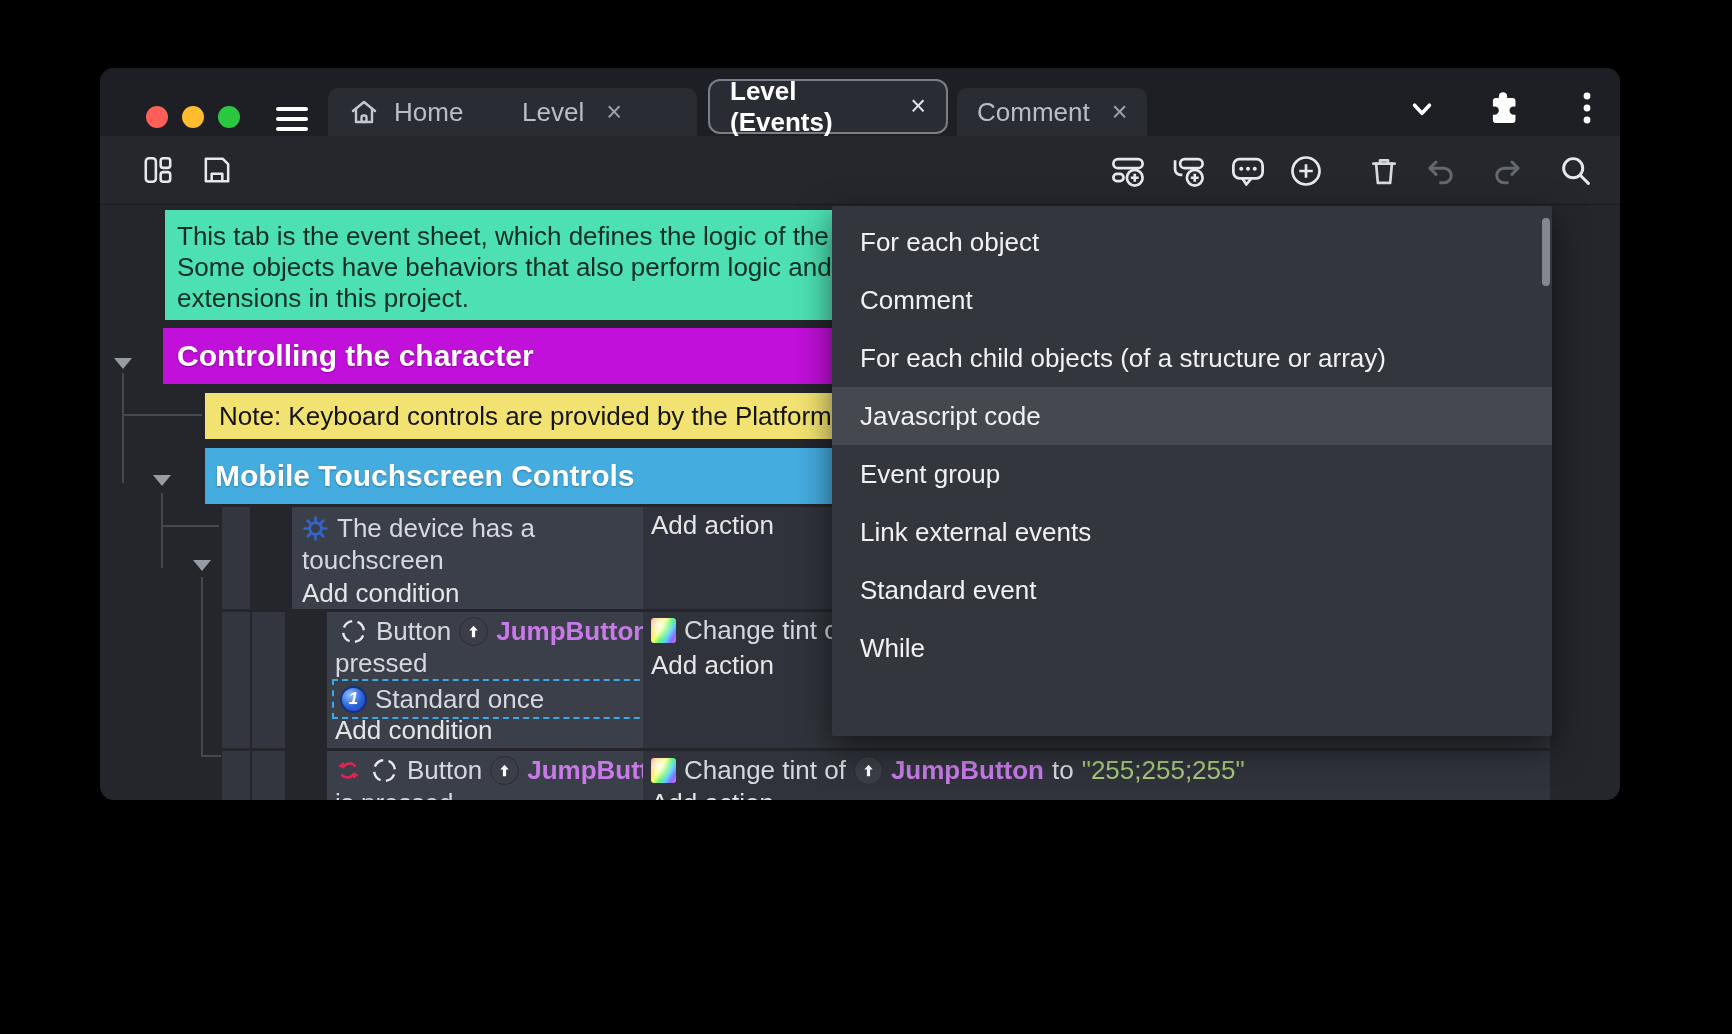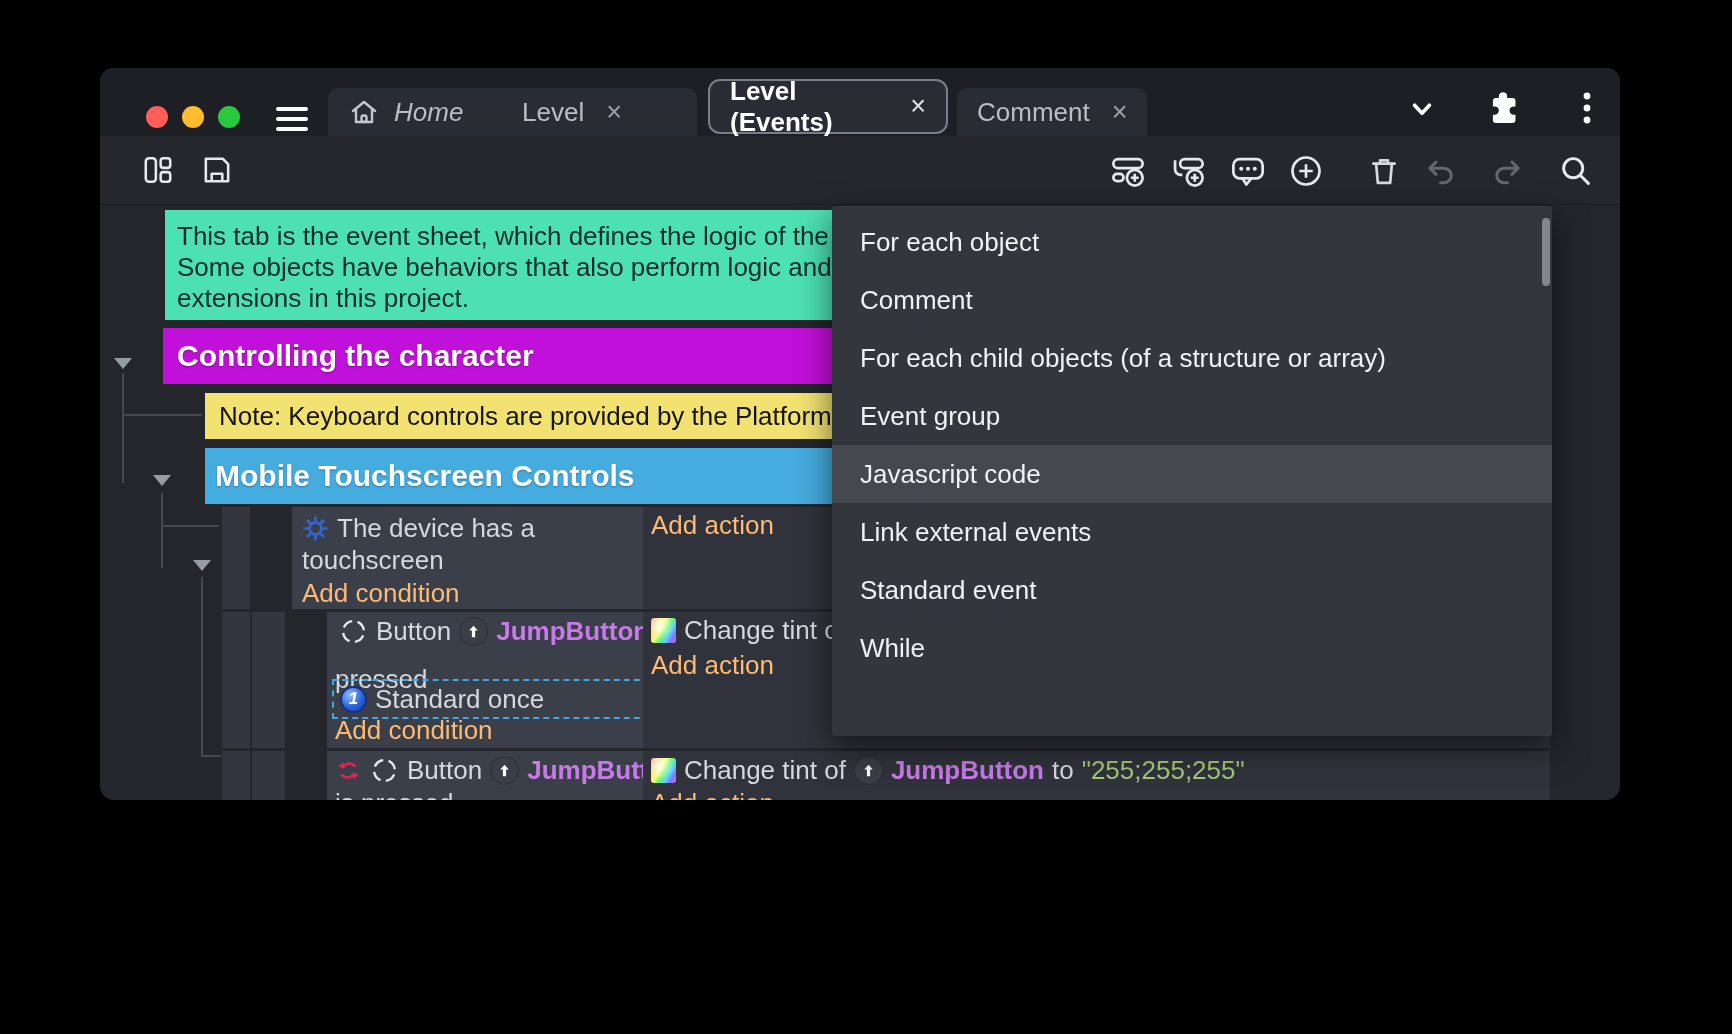--- a/index.html
+++ b/index.html
@@ -38,21 +38,21 @@
   .blk-group{background:#c110d9;color:#fff;font-size:30px;font-weight:700;display:flex;align-items:center;
              padding-left:14px;text-shadow:0 1px 2px rgba(0,0,0,.35);}
   .blk-note{background:#f2e272;color:#15130e;font-size:26px;display:flex;align-items:center;padding-left:14px;}
   .blk-subgroup{background:#45acdf;color:#fff;font-size:30px;font-weight:600;display:flex;align-items:center;
              padding-left:10px;text-shadow:0 1px 2px rgba(0,0,0,.3);}
   .margincell{position:absolute;background:#33363e;}
   .condcell{position:absolute;background:#3b3f49;margin-left:40px;}
   .actioncell{position:absolute;background:#30333b;}
   .line{position:absolute;display:flex;align-items:center;gap:8px;white-space:nowrap;
         color:#d5d8dd;font-size:26px;}
-  .addlink{color:#fdba74;text-align:center;}
+  .addlink{color:#e5e5e5;text-align:center;}
   .objname{color:#c87ae8;font-weight:700;}
   .strval{color:#a6c878;}
   .dashedbox{position:absolute;border:2px dashed #3ea7e6;box-sizing:border-box;display:flex;
              align-items:center;gap:8px;padding-left:6px;color:#d5d8dd;font-size:26px;white-space:nowrap;}
   .chip{width:27px;height:27px;border-radius:50%;flex:0 0 auto;display:flex;align-items:center;justify-content:center;}
   .chip-arrow{background:#3b3e46;border:1px solid #2b2d33;}
   .chip-one{background:radial-gradient(circle at 35% 30%,#8fc1ff,#2c62d9 55%,#1b3fa8);
             border:2px solid #15307e;color:#fff;font-size:17px;font-weight:700;font-style:italic;box-sizing:border-box;}
   .rainbow{width:25px;height:25px;border-radius:3px;flex:0 0 auto;
      background:radial-gradient(circle at 30% 28%,rgba(255,255,255,.9),rgba(255,255,255,0) 62%),
@@ -75,21 +75,21 @@
       <div class="light" style="left:46px;background:#ff5f57;"></div>
       <div class="light" style="left:82px;background:#febc2e;"></div>
       <div class="light" style="left:118px;background:#2ac840;"></div>
 
       <div class="abs hamburger" style="left:176px;top:39px;">
         <span></span>
           <span></span>
           <span></span>
       </div>
 
-      <div class="tab inactive" style="left:228px;width:204px;font-style:italic;">
+      <div class="tab inactive" style="left:228px;width:204px;">
         <span>
           <svg width="32" height="32" viewBox="0 0 32 32" fill="none" stroke="#c3c7cf" stroke-width="2.4" stroke-linecap="round" stroke-linejoin="round">
             <path d="M5 15 16 6l11 9"></path>
               <path d="M8 13v13h16V13"></path>
               <rect x="13.5" y="19.5" width="5" height="6.5" rx="2"></rect>
           </svg>
         </span>
         <span>Home</span>
       </div>
 
@@ -305,21 +305,21 @@
           </span>
           <span>Button</span>
           <span class="chip chip-arrow">
             <svg width="17" height="17" viewBox="0 0 32 32" fill="#fff">
                 <path d="M16 5l8 9h-5v13h-6V14H8z"></path>
               </svg>
           </span>
           <span class="objname">JumpButton</span>
           <span>is</span>
         </div>
-        <div class="line" style="left:8px;top:52px;">
+        <div class="line" style="left:8px;top:36px;">
           <span>pressed</span>
         </div>
         <div class="dashedbox" style="left:5px;top:67px;width:338px;height:40px;">
           <span class="chip chip-one">1</span>
           <span>Standard once</span>
         </div>
         <div class="line addlink" style="left:8px;top:103px;">Add condition</div>
       </div>
       <div class="actioncell" style="left:543px;top:407px;width:907px;height:136px;">
         <div class="line" style="left:8px;top:3px;">
@@ -374,22 +374,22 @@
           <span class="strval">"255;255;255"</span>
         </div>
         <div class="line addlink" style="left:8px;top:37px;">Add action</div>
       </div>
     </div>
 
     <div class="menu">
       <div class="mitem">For each object</div>
       <div class="mitem">Comment</div>
       <div class="mitem">For each child objects (of a structure or array)</div>
+      <div class="mitem hl">Javascript code</div>
       <div class="mitem">Event group</div>
-      <div class="mitem hl">Javascript code</div>
       <div class="mitem">Link external events</div>
       <div class="mitem">Standard event</div>
       <div class="mitem">While</div>
       <div class="mthumb"></div>
     </div>
 
   </div>
 </div>
 
 </body></html>

